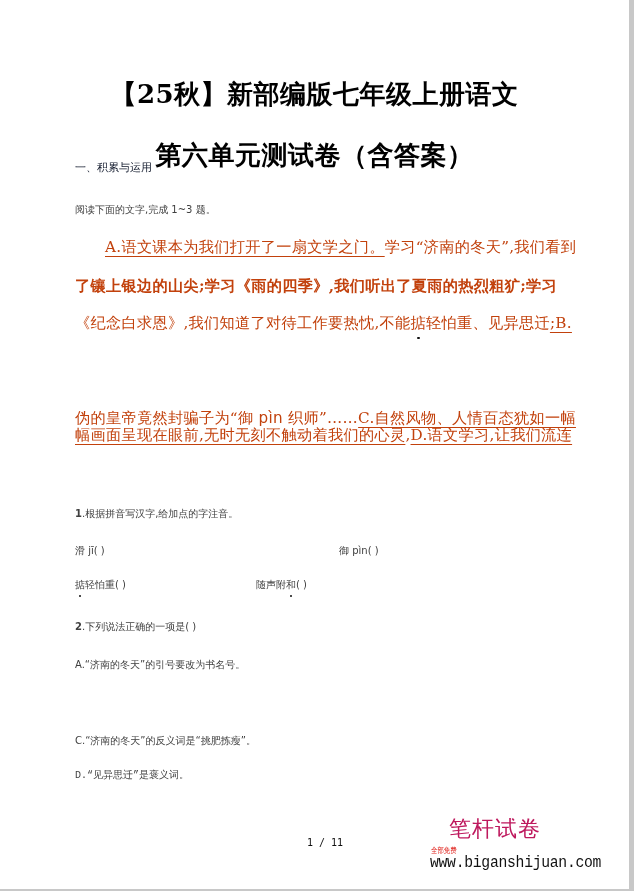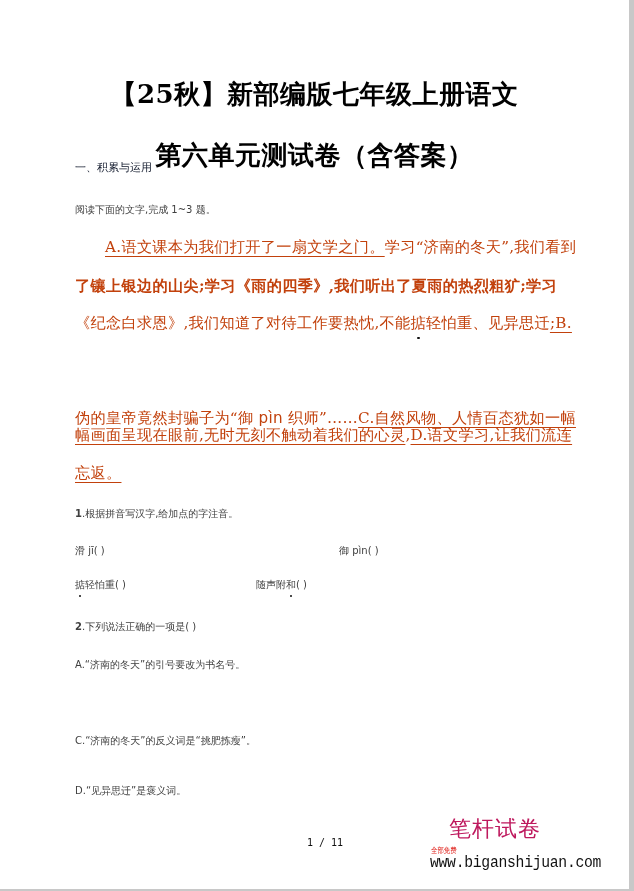--- a/index.html
+++ b/index.html
@@ -155,23 +155,20 @@
 
 
   <div class="passage-line" style="top:388px;margin-top:20px;">
     <span>伪的皇帝竟然封骗子为“御 </span><span class="pinyin">pìn</span><span> 织师”……</span><span class="u">C.自然风物、人情百态犹如一幅</span>
   </div>
 
   <div class="passage-line" style="top:425px;">
     <span class="u">幅画面呈现在眼前,无时无刻不触动着我们的心灵</span><span>,</span><span class="u">D.语文学习,让我们流连</span>
   </div>
 
-  <div class="passage-line" style="top:463px;">
-    <span class="u">忘返。</span>
-  </div>
 
   <div class="line" style="top:507px;">
     <span class="q-num">1</span><span>.根据拼音写汉字,给加点的字注音。</span>
   </div>
 
   <div class="line" style="top:544px;">
     <span>滑 </span><span class="pinyin">jī</span><span>(       )</span>
   </div>
 
   <div class="line" style="top:544px; left:339px;">
@@ -185,21 +182,21 @@
   <div class="line" style="top:578px; left:256px;text-align:right;">
     <span>随声附</span><span class="dot">和</span><span>(       )</span>
   </div>
 
   <div class="line" style="top:620px;">
     <span class="q-num">2</span><span>.下列说法正确的一项是(       )</span>
   </div>
 
   <div class="line" style="top:658px;">A.“济南的冬天”的引号要改为书名号。</div>
   <div class="line" style="top:734px;">C.“济南的冬天”的反义词是“挑肥拣瘦”。</div>
-  <div class="line" style="top:784px;">D.“见异思迁”是褒义词。</div>
+  <div class="line" style="top:768px;font-family:Liberation Mono, monospace;">D.“见异思迁”是褒义词。</div>
 
   <div class="page-num">1 / 11</div>
 
   <div class="wm-title">笔杆试卷</div>
   <div class="wm-free">全部免费</div>
   <div class="wm-url">www.biganshijuan.com</div>
 
 </div>
 
 </body></html>

